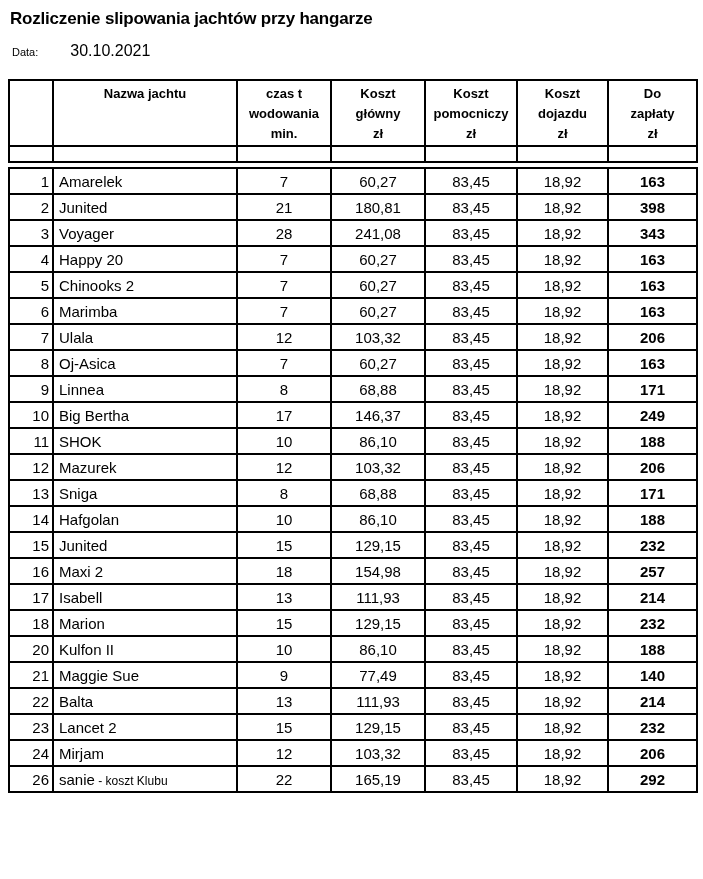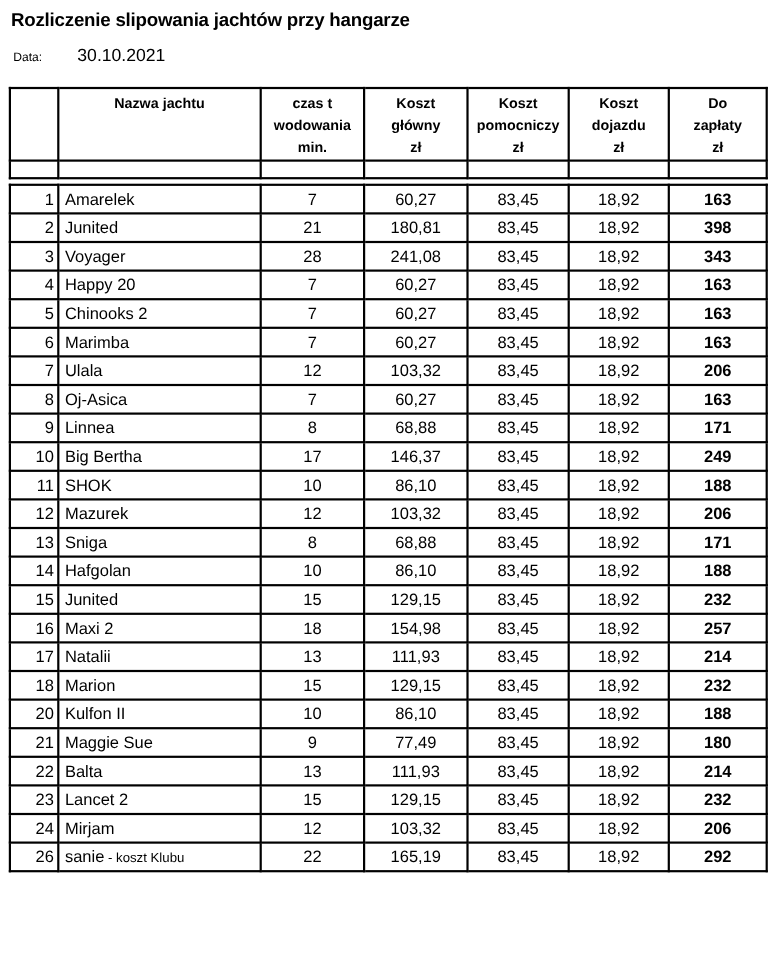--- a/index.html
+++ b/index.html
@@ -219,21 +219,21 @@
         <td class="c-nr">16</td>
         <td class="c-name">Maxi 2</td>
         <td class="c-num">18</td>
         <td class="c-num">154,98</td>
         <td class="c-num">83,45</td>
         <td class="c-num">18,92</td>
         <td class="c-pay">257</td>
       </tr>
       <tr>
         <td class="c-nr">17</td>
-        <td class="c-name">Natalii</td>
+        <td class="c-name">Isabell</td>
         <td class="c-num">13</td>
         <td class="c-num">111,93</td>
         <td class="c-num">83,45</td>
         <td class="c-num">18,92</td>
         <td class="c-pay">214</td>
       </tr>
       <tr>
         <td class="c-nr">18</td>
         <td class="c-name">Marion</td>
         <td class="c-num">15</td>
@@ -251,21 +251,21 @@
         <td class="c-num">18,92</td>
         <td class="c-pay">188</td>
       </tr>
       <tr>
         <td class="c-nr">21</td>
         <td class="c-name">Maggie Sue</td>
         <td class="c-num">9</td>
         <td class="c-num">77,49</td>
         <td class="c-num">83,45</td>
         <td class="c-num">18,92</td>
-        <td class="c-pay">180</td>
+        <td class="c-pay">140</td>
       </tr>
       <tr>
         <td class="c-nr">22</td>
         <td class="c-name">Balta</td>
         <td class="c-num">13</td>
         <td class="c-num">111,93</td>
         <td class="c-num">83,45</td>
         <td class="c-num">18,92</td>
         <td class="c-pay">214</td>
       </tr>

